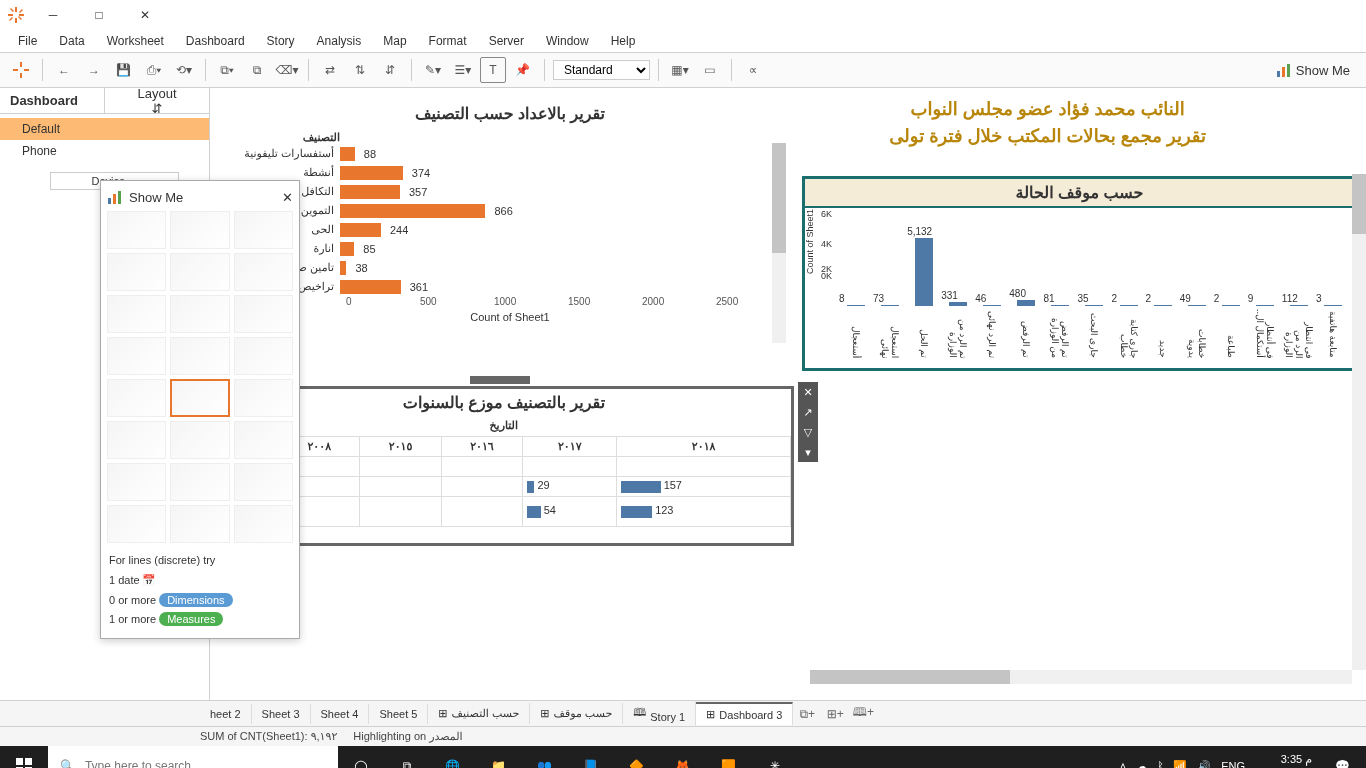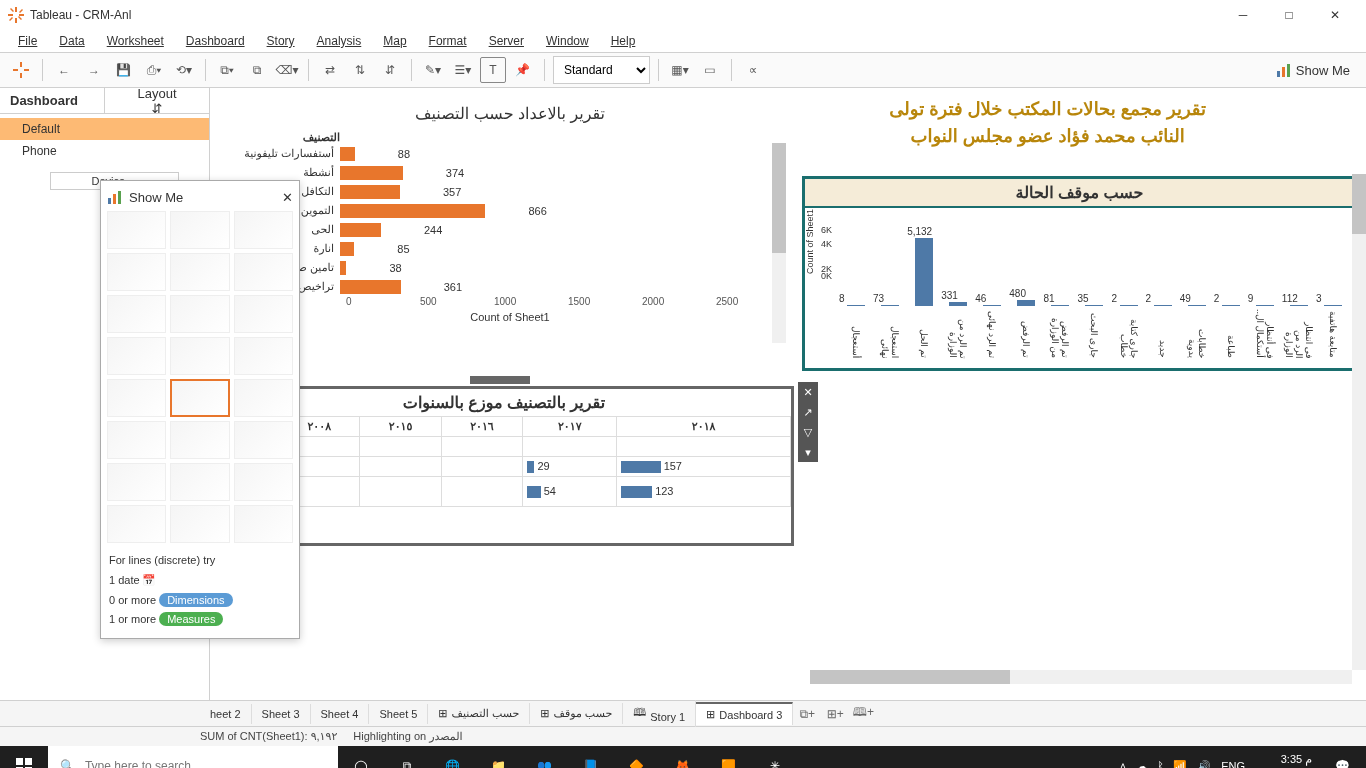--- a/index.html
+++ b/index.html
@@ -6,27 +6,27 @@
 body { width: 1366px; height: 768px; background: #fff; overflow: hidden; font-size: 12px; color: #333; }
 
 
 .titlebar { height: 30px; display: flex; align-items: center; padding: 0 8px; background: #fff; }
 .titlebar .logo { width: 16px; height: 16px; margin-right: 6px; }
 .titlebar .title { flex: 1; font-size: 12px; color: #333; }
 .titlebar .winbtn { width: 46px; height: 30px; display: flex; align-items: center; justify-content: center; color: #333; }
 
 
 .menubar { height: 22px; display: flex; align-items: center; padding: 0 8px; gap: 2px; }
-.menubar span { padding: 2px 10px; font-size: 12px; text-decoration: underline; }
+.menubar span { padding: 2px 10px; font-size: 12px; }
 
 
 .toolbar { height: 36px; border-top: 1px solid #d0d0d0; border-bottom: 1px solid #d0d0d0; display: flex; align-items: center; padding: 0 8px; gap: 4px; background: #fafafa; }
 .toolbar .sep { width: 1px; height: 22px; background: #ccc; margin: 0 4px; }
 .toolbar .btn { width: 26px; height: 26px; display: flex; align-items: center; justify-content: center; color: #555; border-radius: 2px; }
-.toolbar select { height: 28px; border: 1px solid #ccc; padding: 0 20px 0 6px; font-size: 12px; background: #fff; }
+.toolbar select { height: 20px; border: 1px solid #ccc; padding: 0 20px 0 6px; font-size: 12px; background: #fff; }
 .toolbar .spacer { flex: 1; }
 .showme-btn { display: flex; align-items: center; gap: 4px; padding: 4px 8px; font-size: 13px; }
 
 
 .main { display: flex; height: 612px; }
 .sidebar { width: 210px; border-right: 1px solid #d0d0d0; background: #fff; display: flex; flex-direction: column; }
 .side-tabs { display: flex; height: 26px; border-bottom: 1px solid #d0d0d0; }
 .side-tabs div { flex: 1; display: flex; align-items: center; padding: 0 10px; font-size: 13px; }
 .side-tabs .active { font-weight: 600; }
 .side-tabs .layout { border-left: 1px solid #d0d0d0; justify-content: center; flex-direction: column; }
@@ -45,25 +45,25 @@
 .pill.dim { background: #5b9bd5; }
 .pill.mea { background: #4caf50; }
 
 
 .canvas { flex: 1; position: relative; background: #fff; overflow: hidden; }
 .dash-title { position: absolute; right: 160px; top: 8px; text-align: center; color: #b8860b; font-weight: 600; font-size: 18px; line-height: 1.5; }
 .chart-zone { position: absolute; }
 
 
 #z-bar1 { left: 20px; top: 12px; width: 560px; height: 270px; }
-.ztitle { text-align: center; font-size: 16px; font-weight: 400; padding: 4px 0 8px; }
+.ztitle { text-align: center; font-size: 16px; font-weight: 700; padding: 4px 0 8px; }
 .bar-row { display: flex; align-items: center; height: 19px; }
 .bar-row .lbl { width: 110px; text-align: right; padding-right: 6px; font-size: 11px; direction: rtl; }
 .bar-row .bar { height: 14px; background: #e8762c; }
-.bar-row .val { font-size: 11px; padding-left: 9px; margin-left: 34px; }
+.bar-row .val { font-size: 11px; padding-left: 9px; }
 .axis-lbl { text-align: center; font-size: 11px; padding-top: 4px; }
 .xticks { display: flex; font-size: 10px; color: #555; margin-left: 116px; }
 .xticks span { flex: 1; }
 
 
 #z-status { left: 592px; top: 88px; width: 555px; height: 195px; border: 3px solid #1a6e6e; }
 #z-status .sttitle { background: #f5ecd8; text-align: center; font-size: 16px; font-weight: 600; padding: 4px; border-bottom: 2px solid #1a6e6e; }
 #z-status .cols { display: flex; height: 150px; padding: 6px 4px 0; align-items: flex-end; }
 #z-status .col { flex: 1; position: relative; }
 #z-status .cv { font-size: 10px; }
@@ -117,21 +117,20 @@
 
 svg.icn { width: 16px; height: 16px; }
 </style>
 </head>
 <body>
 
 <div class="titlebar">
   <svg class="icn logo" viewBox="0 0 16 16">
       <path fill="#e8762c" d="M7 0h2v5H7zM7 11h2v5H7zM0 7h5v2H0zM11 7h5v2h-5zM2 2l1-1 3 3-1 1zM10 10l1-1 3 3-1 1zM2 14l-1-1 3-3 1 1zM14 2l1 1-3 3-1-1z"></path>
     </svg>
-  <span class="title">Tableau - CRM-Anl</span>
   <div class="winbtn">─</div>
   <div class="winbtn">□</div>
   <div class="winbtn">✕</div>
 </div>
 
 <div class="menubar">
   <span>File</span>
   <span>Data</span>
   <span>Worksheet</span>
   <span>Dashboard</span>
@@ -242,22 +241,22 @@
     <div class="showme-hints">
       <div>For lines (discrete) try</div>
       <div><span>1 date</span> 📅</div>
       <div><span>0 or more</span> <span class="pill dim">Dimensions</span></div>
       <div><span>1 or more</span> <span class="pill mea">Measures</span></div>
     </div>
   </div>
 
   <div class="canvas">
     <div class="dash-title">
+      <div>النائب محمد فؤاد عضو مجلس النواب</div>
       <div>تقرير مجمع بحالات المكتب خلال فترة تولى</div>
-      <div>النائب محمد فؤاد عضو مجلس النواب</div>
     </div>
 
     <div id="z-bar1" class="chart-zone">
       <div class="ztitle">تقرير بالاعداد حسب التصنيف</div>
       <div style="text-align:right;padding-right:450px;font-size:11px;font-weight:600">التصنيف</div>
       <div id="bar-rows">
           <div class="bar-row">
             <div class="lbl">أستفسارات تليفونية</div>
             <div class="bar" style="width:14.784px"></div>
             <div class="val">88</div>
@@ -309,21 +308,21 @@
       <div class="axis-lbl">Count of Sheet1</div>
     </div>
 
     <div style="position:absolute;left:562px;top:55px;width:14px;height:200px;background:#f0f0f0">
       <div style="position:absolute;top:0;width:100%;height:110px;background:#c4c4c4"></div>
     </div>
 
     <div id="z-status" class="chart-zone">
       <div class="sttitle">حسب موقف الحالة</div>
       <div class="yax">Count of Sheet1</div>
-      <div class="yt" style="top:46px">6K</div>
+      <div class="yt" style="top:30px">6K</div>
       <div class="yt" style="top:60px">4K</div>
       <div class="yt" style="top:85px">2K</div>
       <div class="yt" style="top:92px">0K</div>
       <div class="cols" id="status-cols" style="margin-left:30px">
           <div class="col">
             <div class="cv">8</div>
             <div class="cb" style="height:1px"></div>
             <div class="cl">أستعجال</div>
           </div>
           <div class="col">
@@ -396,20 +395,23 @@
             <div class="cb" style="height:1px"></div>
             <div class="cl">متابعة هاتفية</div>
           </div>
         </div>
     </div>
 
     <div id="z-years" class="chart-zone">
       <div class="yttl">تقرير بالتصنيف موزع بالسنوات</div>
       <table>
         <tbody>
+            <tr>
+              <th colspan="6" style="border:none">التاريخ</th>
+            </tr>
         <tr>
           <th class="rowlabel rh">التصنيف</th>
           <th>٢٠٠٨</th>
               <th>٢٠١٥</th>
               <th>٢٠١٦</th>
               <th>٢٠١٧</th>
               <th>٢٠١٨</th>
         </tr>
         </tbody>
           <tbody id="years-body">

